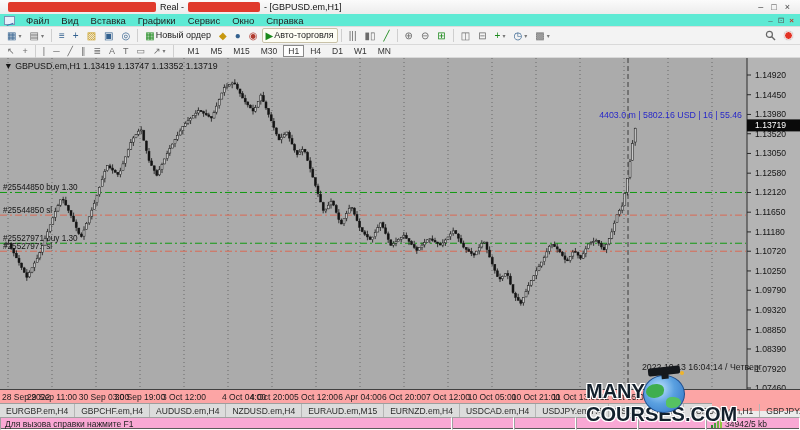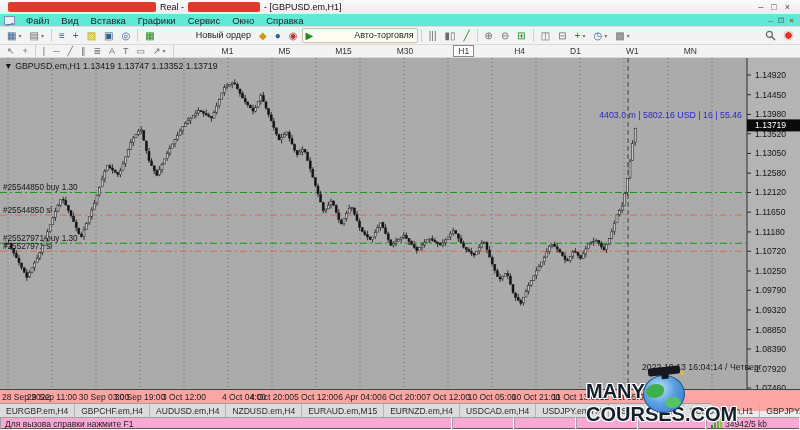--- a/index.html
+++ b/index.html
@@ -18,27 +18,27 @@
   .menu-chart-ico:before{content:"";position:absolute;left:1px;top:4px;width:7px;height:3px;border-bottom:1px solid #3a6fb0;transform:rotate(-20deg);}
   .menu-item{padding:0 6px;color:#222;}
   .child-controls{margin-left:auto;display:flex;gap:5px;font-size:8px;color:#555;padding-right:4px;align-items:center;}
   .child-close{color:#c0392b;font-weight:bold;}
 
   .toolbar{display:flex;align-items:center;background:#f3f3f3;border-bottom:1px solid #d9d9d9;padding:0 3px;}
   .toolbar.row1{height:18px;}
   .toolbar.row2{height:13px;}
   .tbtn{display:inline-flex;align-items:center;gap:1px;padding:0 3px;height:15px;font-size:10px;line-height:1;color:#444;border:1px solid transparent;border-radius:2px;white-space:nowrap;}
   .row2 .tbtn{height:12px;font-size:9px;}
-  .tbtn .lbl{font-size:9px;color:#222;margin-left:40px;}
+  .tbtn .lbl{font-size:9px;color:#222;}
   .tbtn.on{background:#fdfdf4;border-color:#c9c2a8;}
   .caret{font-size:6px;color:#777;margin-left:1px;}
   .sep{width:1px;height:13px;background:#cfcfcf;margin:0 3px;}
   .g{color:#1c8a1c;} .b{color:#33618f;} .y{color:#c79810;} .r{color:#b03a2e;} .gray{color:#6b6b6b;}
   .tfwrap{display:flex;align-items:center;margin-left:6px;gap:1px;}
-  .tf{padding:0 4px;height:12px;display:inline-flex;align-items:center;font-size:8.5px;color:#333;border:1px solid transparent;margin-left:34px;}
+  .tf{padding:0 4px;height:12px;display:inline-flex;align-items:center;font-size:8.5px;color:#333;border:1px solid transparent;}
   .tf.active{background:#fdfdfd;border-color:#8a8a8a;}
   .tb-spacer{flex:1;}
   .badge{width:9px;height:9px;border-radius:50%;background:#e23325;border:1px solid #fff;box-shadow:0 0 1px #999;margin:0 4px;}
 
   
   .chart-wrap{position:absolute;top:58px;left:0;width:800px;height:331px;background:#ababab;}
   .timeaxis{position:absolute;top:389px;left:0;width:800px;height:22px;background:#fca5a5;border-top:1px solid #404040;font-size:8.5px;color:#1d1d1d;}
   .tlabel{position:absolute;top:2px;transform:translateX(-50%);white-space:nowrap;}
   .tlabel.first{transform:none;}
 

